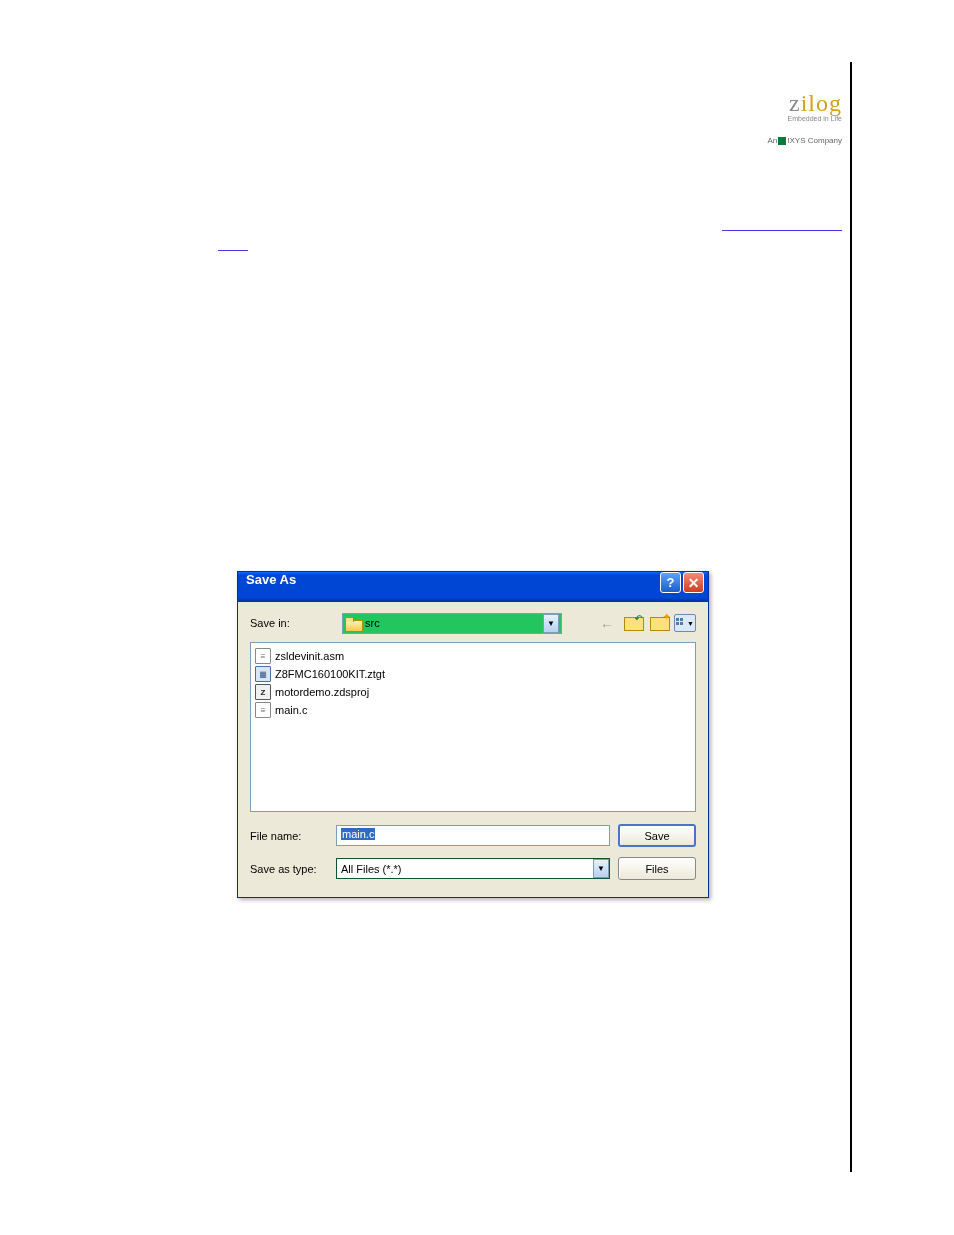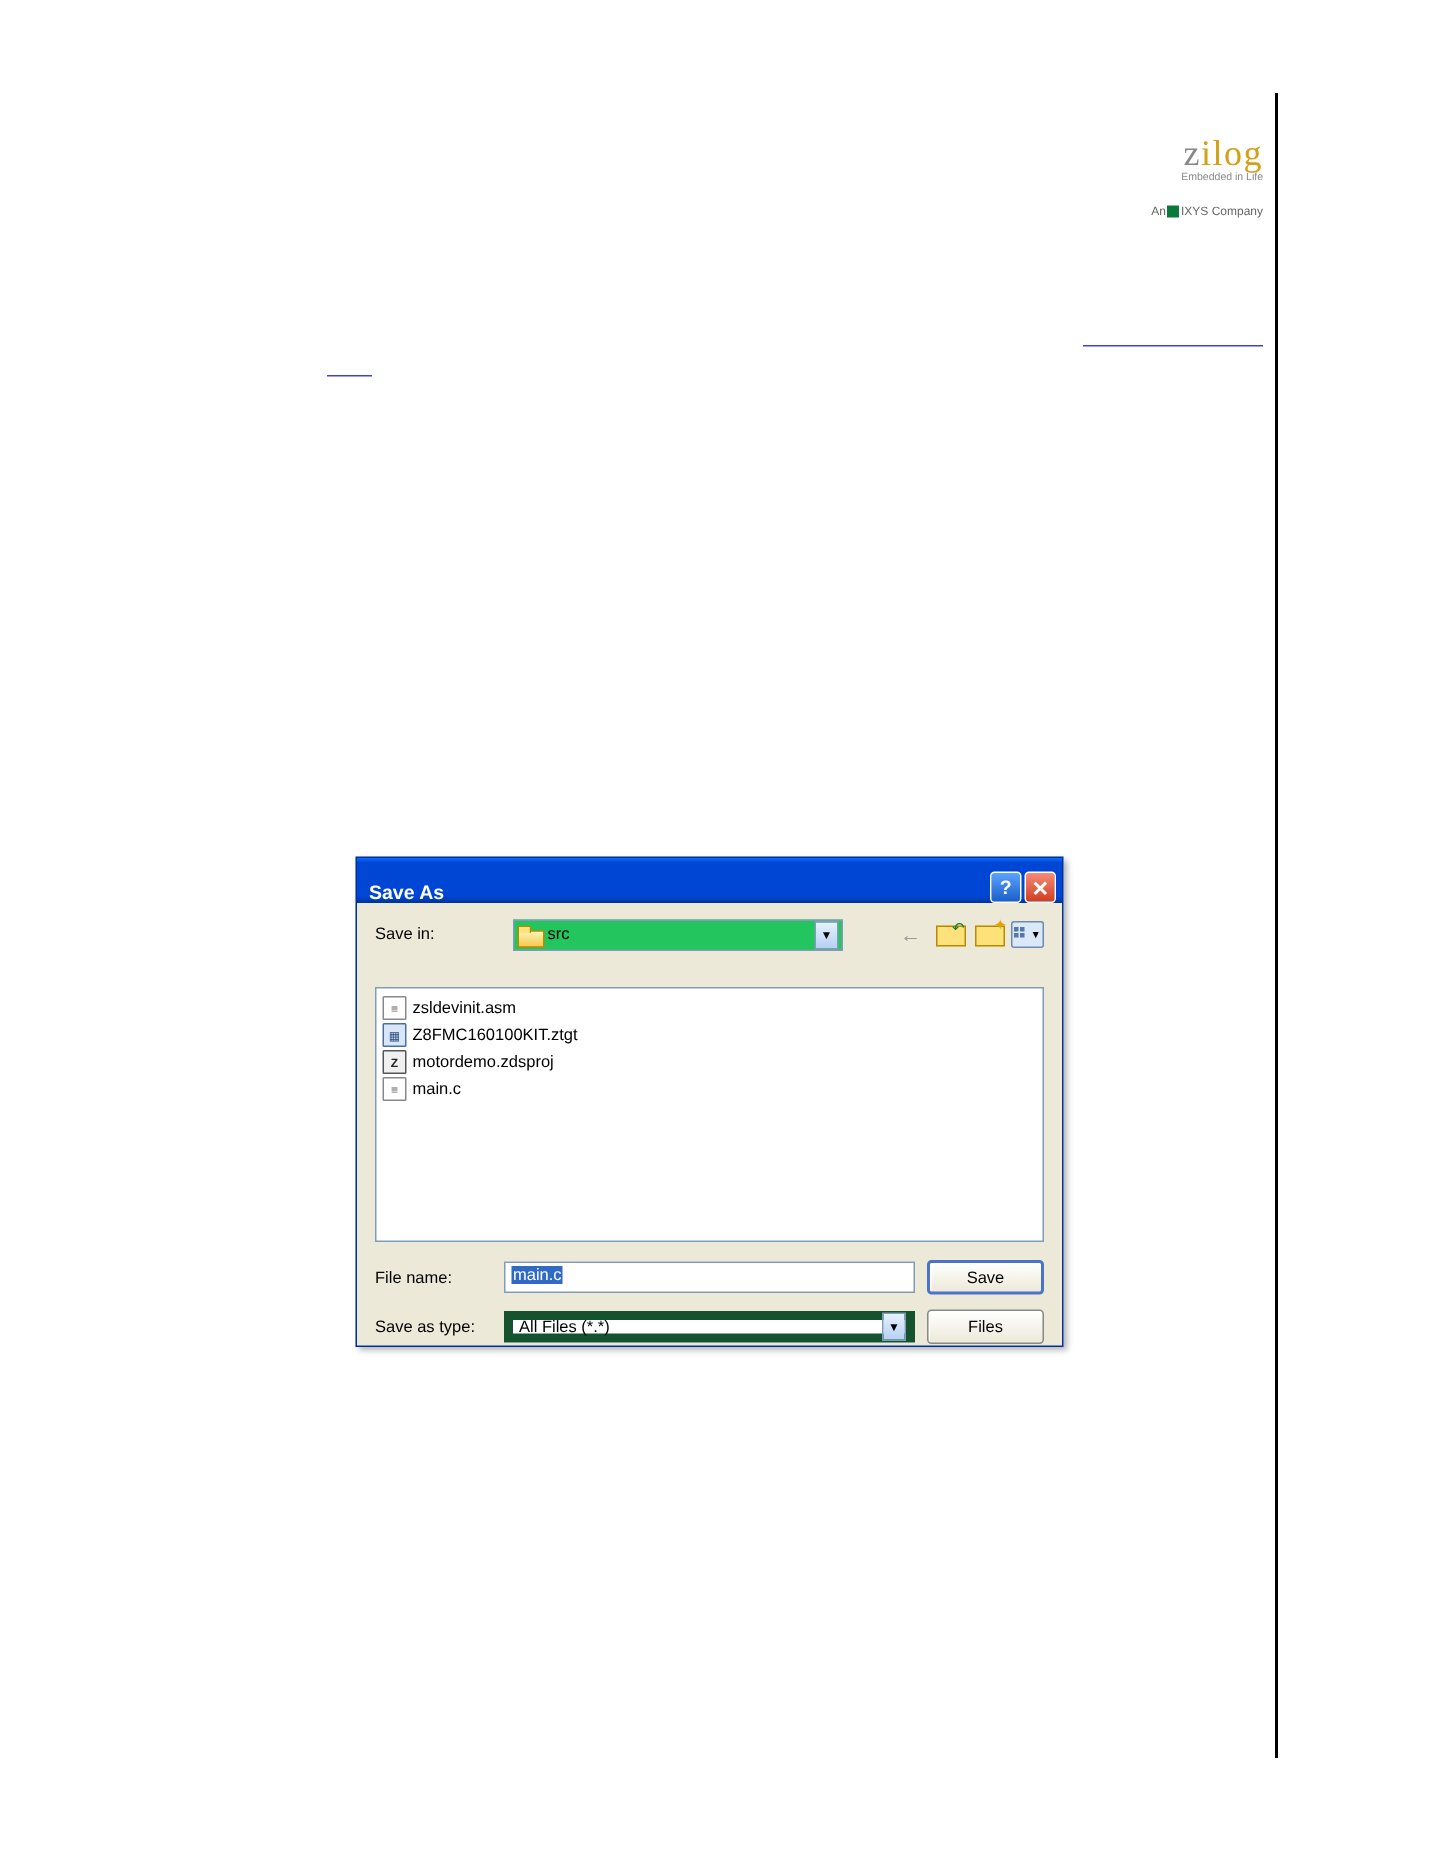--- a/index.html
+++ b/index.html
@@ -73,21 +73,21 @@
       height: 327px;
       border: 1px solid #003399;
       box-shadow: 2px 2px 4px rgba(0,0,0,0.3);
       background: #ece9d8;
       font-size: 11px;
     }
     .titlebar {
       height: 30px;
       background: linear-gradient(to bottom, #0a6cff 0%, #0046d5 10%, #0046d5 85%, #003399 100%);
       display: flex;
-      align-items: flex-end;
+      align-items: flex-start;
       padding: 0 4px 0 8px;
       color: #fff;
       font-weight: bold;
       font-size: 13px;
     }
     .titlebar-text { flex: 1; }
     .titlebar-btn {
       width: 21px;
       height: 21px;
       margin-left: 2px;
@@ -108,21 +108,21 @@
       background: linear-gradient(to bottom, #f48b7a, #d13e1f);
       color: #fff;
       font-size: 14px;
     }
     .dialog-body {
       padding: 10px 12px;
     }
     .row {
       display: flex;
       align-items: center;
-      margin-bottom: 24px;
+      margin-bottom: 8px;
       gap: 24px;
     }
     .row-label {
       width: 78px;
       color: #000;
     }
     .savein-combo {
       flex: 0 0 220px;
       display: flex;
       align-items: center;
@@ -302,21 +302,21 @@
       font-size: 11px;
     }
     .text-input .sel {
       background: #316ac5;
       color: #fff;
       padding: 0 1px;
     }
     .combo-input {
       display: flex;
       background: #fff;
-      border: 6px solid #14532d;
+      border: 1px solid #14532d;
       height: 21px;
       align-items: center;
     }
     .combo-input .combo-text { padding: 0 4px; }
     .win-button {
       height: 23px;
       background: linear-gradient(to bottom, #ffffff, #ece9d8);
       border: 1px solid #888;
       border-radius: 3px;
       font-size: 11px;

